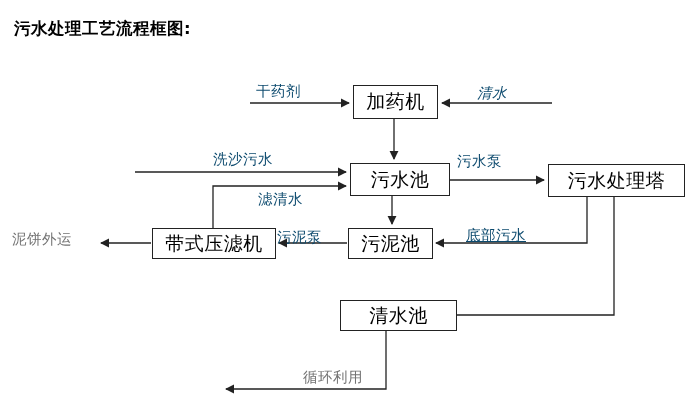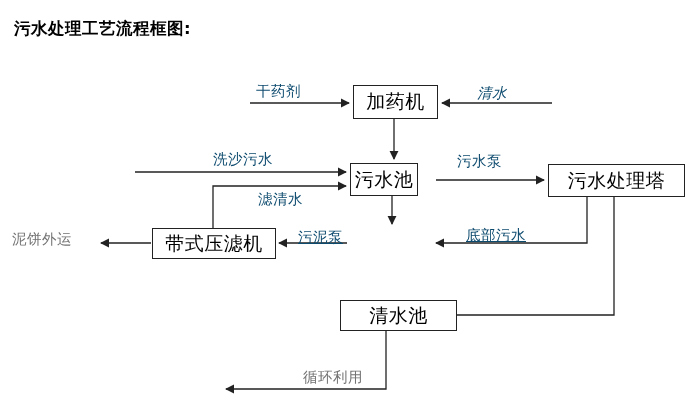--- a/index.html
+++ b/index.html
@@ -102,48 +102,51 @@
 
       <path d="M 386 331 L 386 389 L 226 389" marker-end="url(#arrow)"></path>
 
     </g>
   </svg>
 
   <div class="node" style="left:353px; top:85px; width:85px; height:34px;">
     <span>加药机</span>
   </div>
 
-  <div class="node" style="left:350px; top:163px; width:68px; height:33px;">
+  <div class="node" style="left:350px; top:163px; width:100px; height:33px;">
     <span>污水池</span>
   </div>
 
   <div class="node" style="left:548px; top:164px; width:137px; height:33px;">
     <span>污水处理塔</span>
   </div>
 
   <div class="node" style="left:152px; top:228px; width:124px; height:31px;">
     <span>带式压滤机</span>
   </div>
 
+  <div class="node" style="left:348px; top:228px; width:85px; height:31px;">
+    <span>污泥池</span>
+  </div>
 
   <div class="node" style="left:340px; top:300px; width:117px; height:31px;">
     <span>清水池</span>
   </div>
 
   <div class="edge-label" style="left:256px; top:82px;">干药剂</div>
 
   <div class="edge-label" style="left:477px; top:84px;font-style:italic;">清水</div>
 
   <div class="edge-label" style="left:170px; top:150px;margin-left:43px;">洗沙污水</div>
 
   <div class="edge-label" style="left:258px; top:190px;">滤清水</div>
 
   <div class="edge-label" style="left:457px; top:152px;">污水泵</div>
 
-  <div class="edge-label" style="left:298px; top:228px;text-decoration:underline;">污泥泵</div>
+  <div class="edge-label" style="left:277px; top:228px;">污泥泵</div>
 
   <div class="edge-label" style="left:466px; top:226px;text-decoration:underline;">底部污水</div>
 
   <div class="flow-label" style="left:12px; top:230px;">泥饼外运</div>
 
   <div class="flow-label" style="left:261px; top:368px;margin-left:42px;">循环利用</div>
 
 </div>
 
 </body></html>

